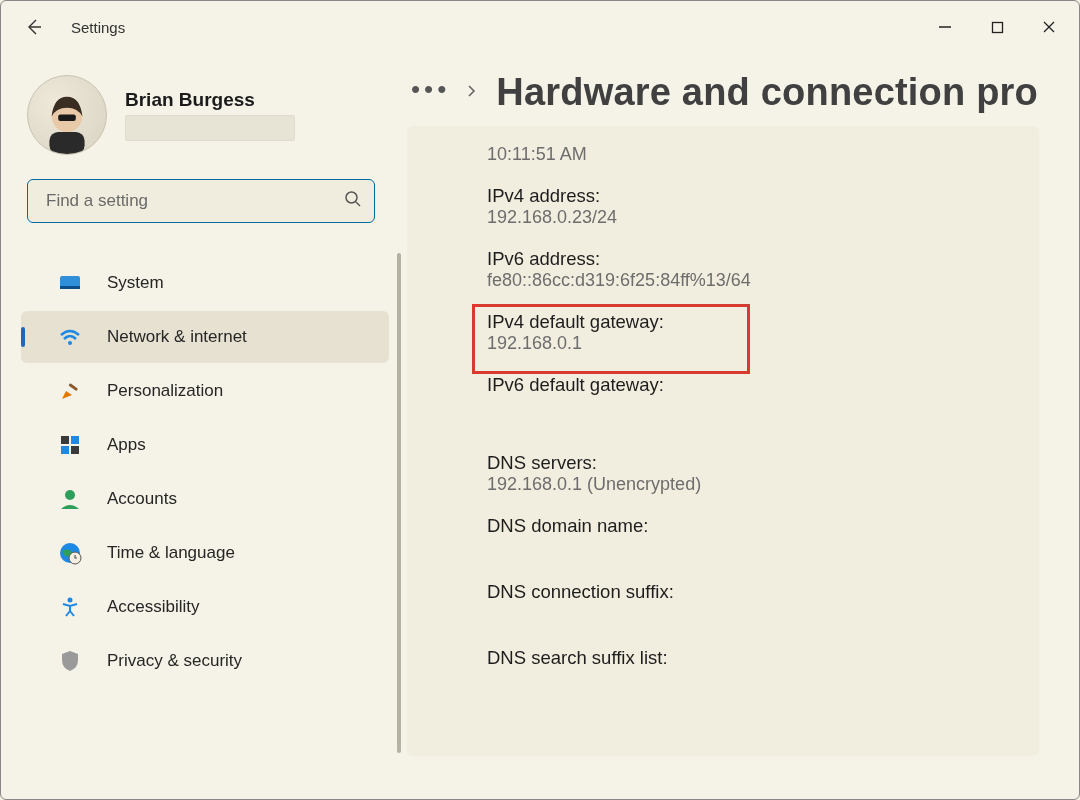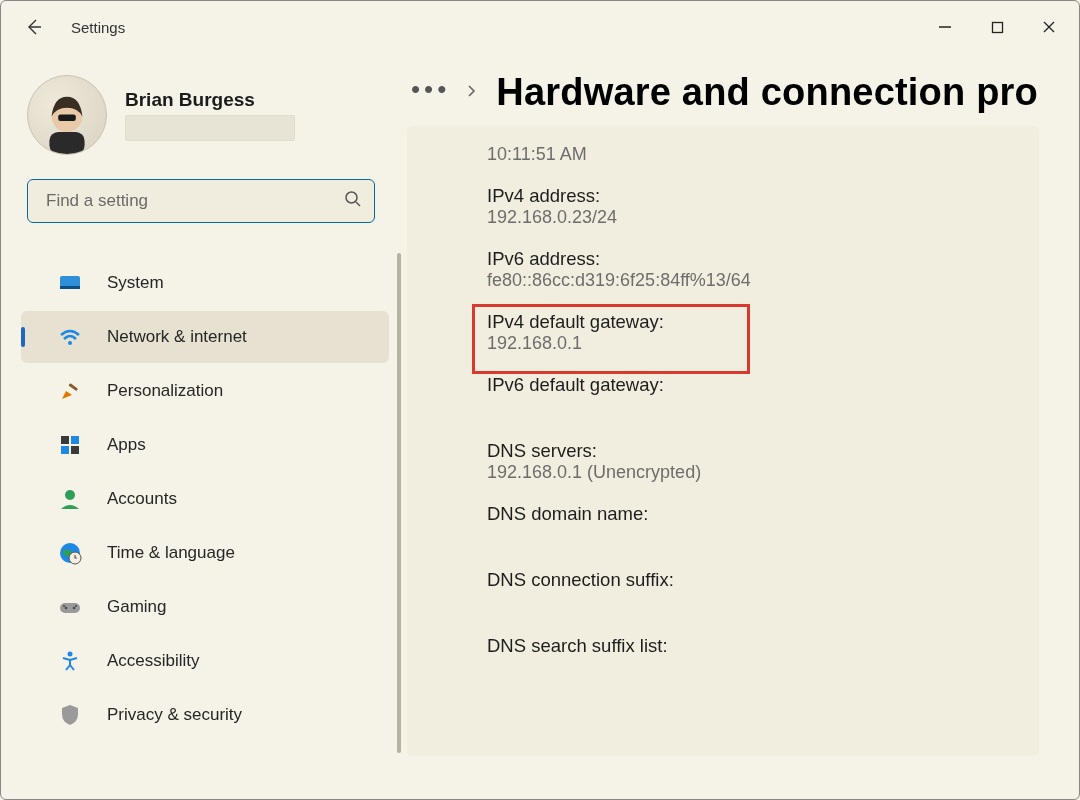--- a/index.html
+++ b/index.html
@@ -36,21 +36,21 @@
   .nav-item { display:flex; align-items:center; height:52px; padding:0 20px 0 36px; font-size:17px; color:#262626; border-radius:6px; margin:0 12px 2px 20px; cursor:pointer; position:relative; }
   .nav-item .icon { width:26px; height:26px; margin-right:24px; display:flex; align-items:center; justify-content:center; }
   .nav-item.selected { background:#e6e1d0; }
   .nav-item.selected::before { content:""; position:absolute; left:0px; top:16px; width:4px; height:20px; background:#1e66c2; border-radius:2px; }
 
   
   .main { flex:1; overflow:hidden; position:relative; }
   .main-header { display:flex; align-items:center; padding:18px 0 12px 10px; white-space:nowrap; overflow:hidden; }
   .ellipsis { font-size:26px; letter-spacing:4px; color:#555; margin-right:14px; padding-bottom:6px; }
   .chev { color:#555; margin-right:16px; }
-  .page-title { font-size:38px; font-weight:600; color:#000000; letter-spacing:0.2px; }
+  .page-title { font-size:38px; font-weight:600; color:#404040; letter-spacing:0.2px; }
   .panel { margin:0 40px 0 6px; background:#f2eedf; border-radius:6px; padding:16px 10px 20px 80px; height:630px; overflow:hidden; position:relative; }
   .row-label { font-size:18.5px; color:#1d1d1d; margin-top:20px; }
   .row-val { font-size:18px; color:#6d6d6d; }
   .first-date { font-size:18px; color:#6d6d6d; margin-top:2px; }
   .highlight { border:3px solid #d83a2d; position:absolute; left:65px; top:178px; width:278px; height:70px; }
 </style>
 </head>
 <body>
 
 <div class="titlebar">
@@ -163,32 +163,20 @@
       <div class="nav-item">
         <span class="icon">
             <svg width="24" height="24" viewBox="0 0 24 24">
               <circle cx="12" cy="12" r="10" fill="#1e88e5"></circle>
               <path d="M4 10 Q10 6 16 12 Q12 18 6 14" fill="#2e9e5b"></path>
               <circle cx="17" cy="17" r="6" fill="#f4efe0" stroke="#555"></circle>
               <path d="M17 14 V17 H19" stroke="#555" stroke-width="1.2" fill="none"></path>
             </svg>
           </span>
         <span>Time &amp; language</span>
-      </div>
-      <div class="nav-item">
-        <span class="icon">
-            <svg width="24" height="24" viewBox="0 0 24 24">
-              <rect x="2" y="8" width="20" height="10" rx="5" fill="#9a9a9a"></rect>
-              <circle cx="8" cy="13" r="1.2" fill="#444"></circle>
-              <circle cx="16" cy="13" r="1.2" fill="#444"></circle>
-              <circle cx="6" cy="11" r="1" fill="#444"></circle>
-              <circle cx="18" cy="11" r="1" fill="#444"></circle>
-            </svg>
-          </span>
-        <span>Gaming</span>
       </div>
       <div class="nav-item">
         <span class="icon">
             <svg width="24" height="24" viewBox="0 0 24 24">
               <circle cx="12" cy="5" r="2.5" fill="#1e88e5"></circle>
               <path d="M5 9 L12 11 L19 9 M12 11 V16 M12 16 L8 21 M12 16 L16 21" stroke="#1e88e5" stroke-width="2" fill="none"></path>
             </svg>
           </span>
         <span>Accessibility</span>
       </div>
@@ -222,21 +210,21 @@
       <div class="row-val">192.168.0.23/24</div>
 
       <div class="row-label">IPv6 address:</div>
       <div class="row-val">fe80::86cc:d319:6f25:84ff%13/64</div>
 
       <div class="row-label">IPv4 default gateway:</div>
       <div class="row-val">192.168.0.1</div>
 
       <div class="row-label">IPv6 default gateway:</div>
 
-      <div class="row-label" style="margin-top:44px">DNS servers:</div>
+      <div class="row-label" style="margin-top:56px">DNS servers:</div>
       <div class="row-val">192.168.0.1 (Unencrypted)</div>
 
       <div class="row-label">DNS domain name:</div>
 
       <div class="row-label" style="margin-top:44px">DNS connection suffix:</div>
 
       <div class="row-label" style="margin-top:44px">DNS search suffix list:</div>
 
       <div class="highlight"></div>
 

